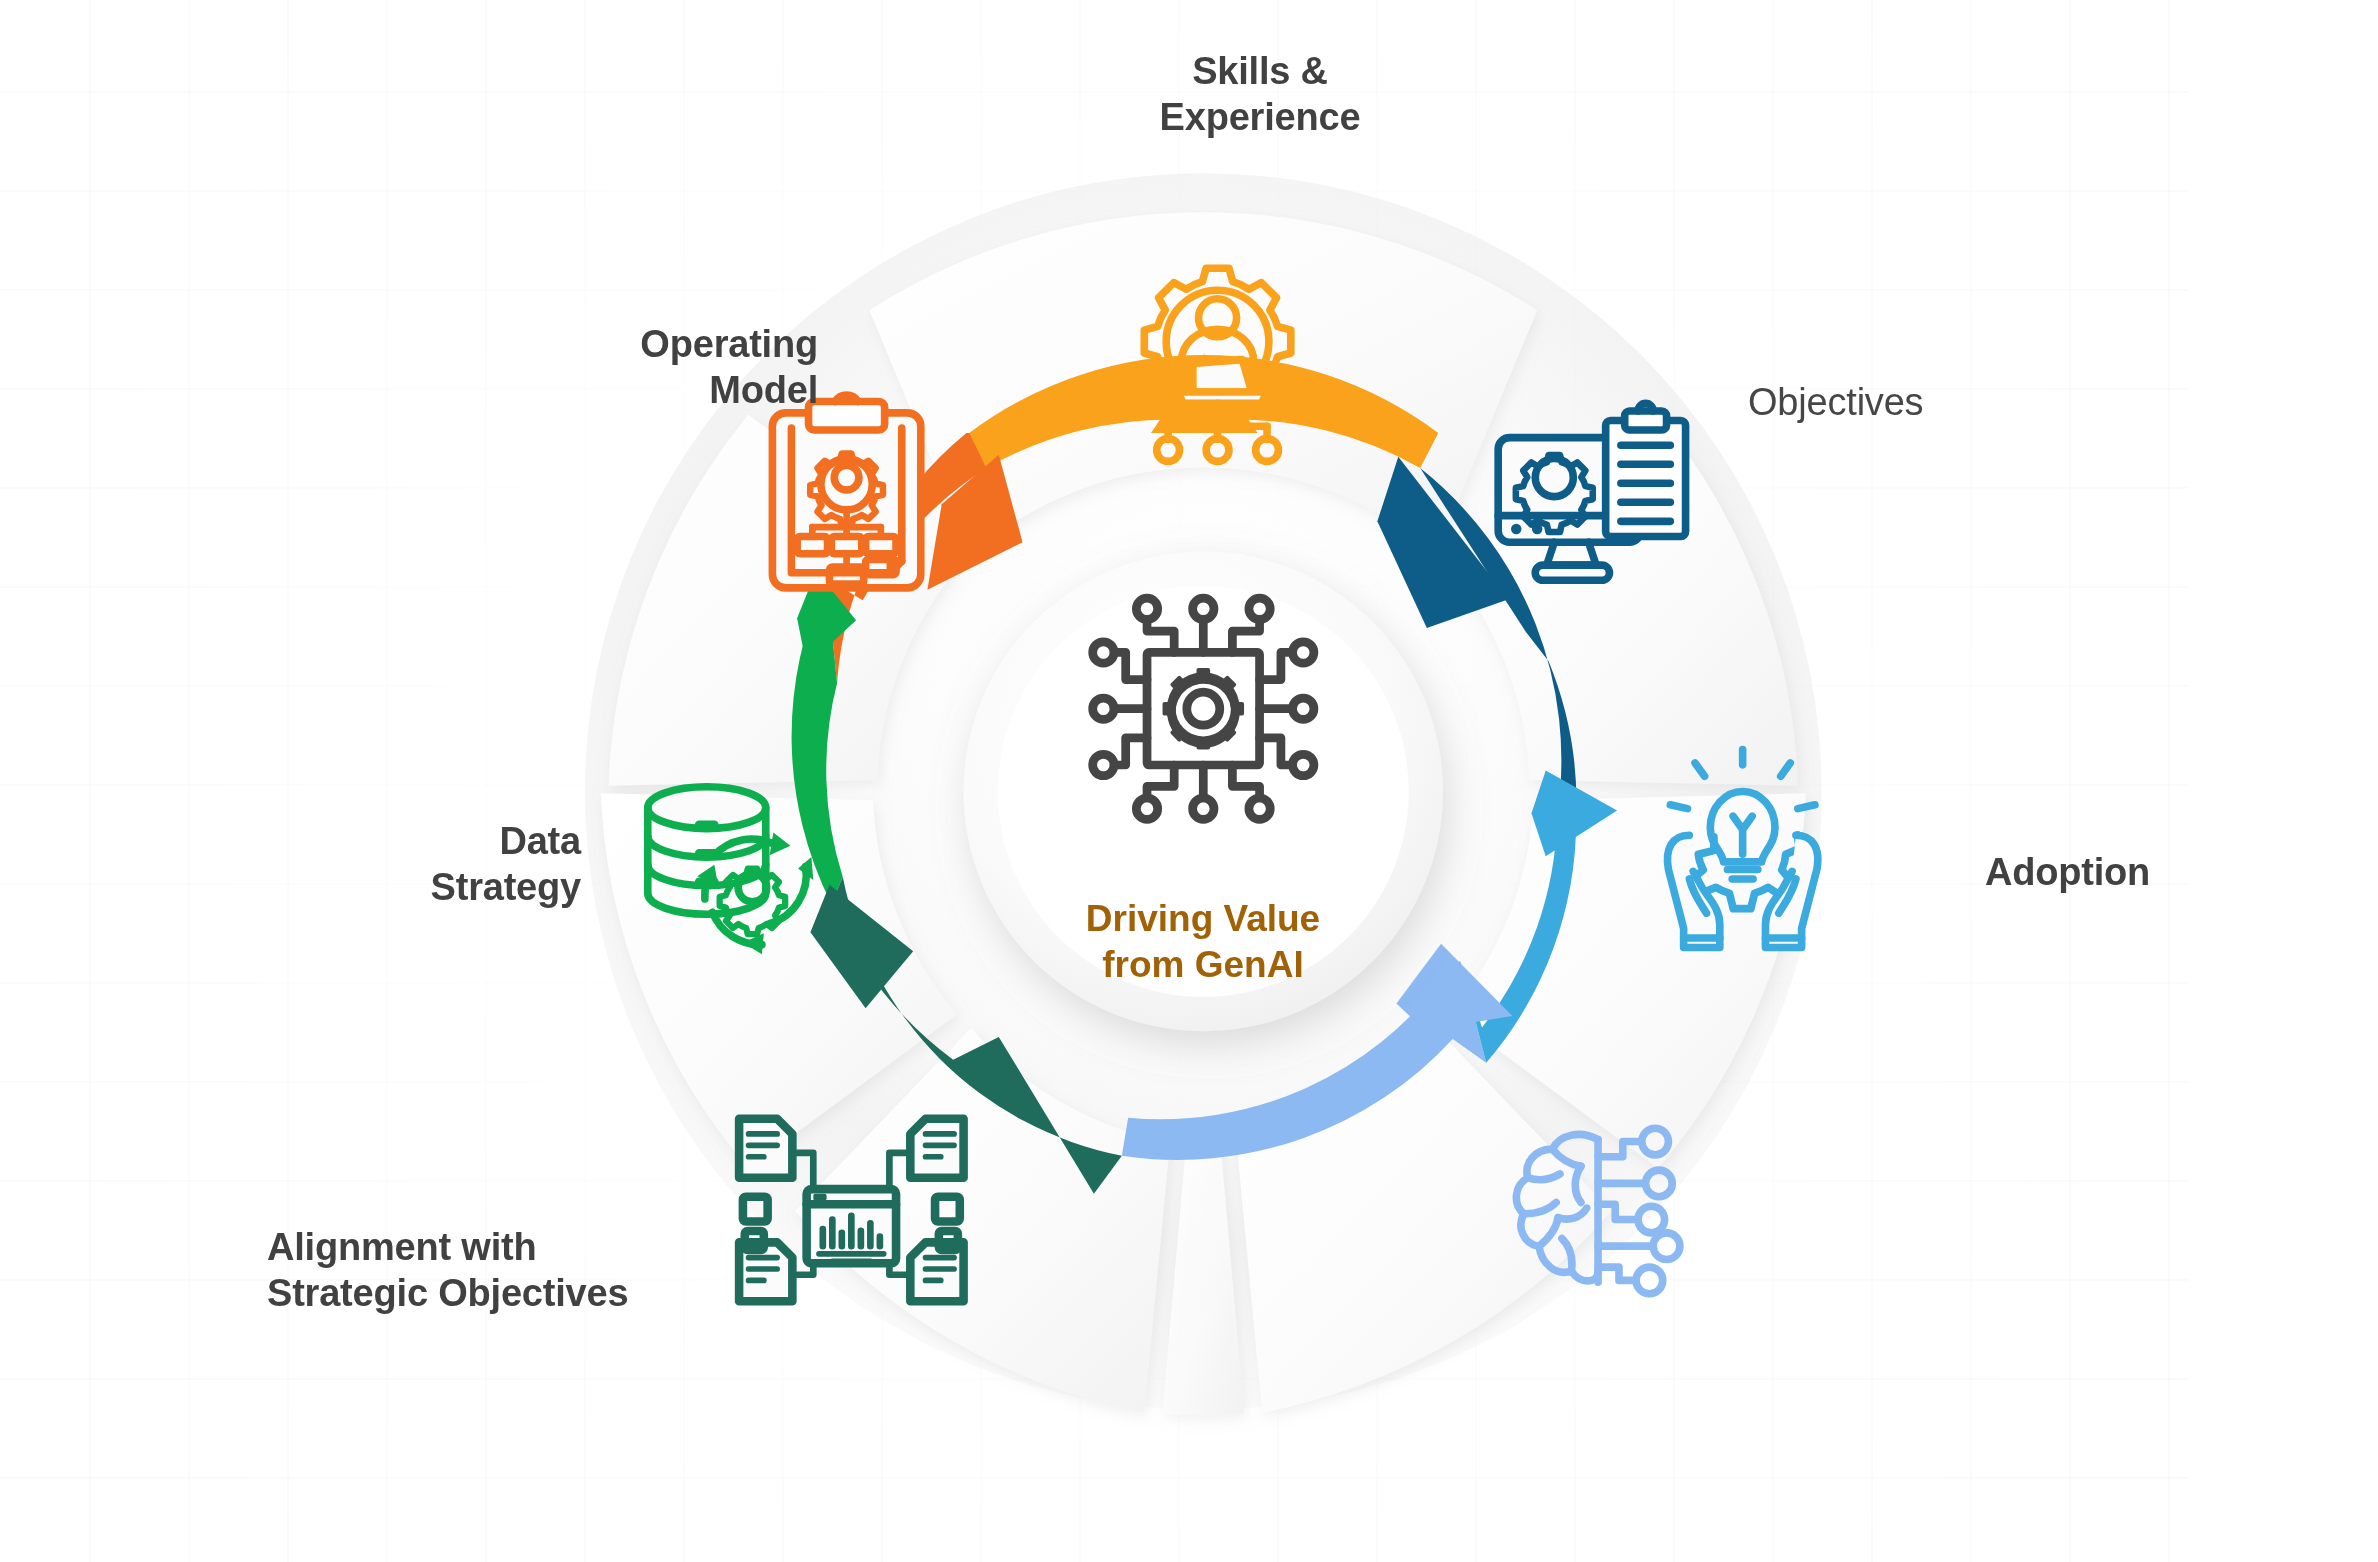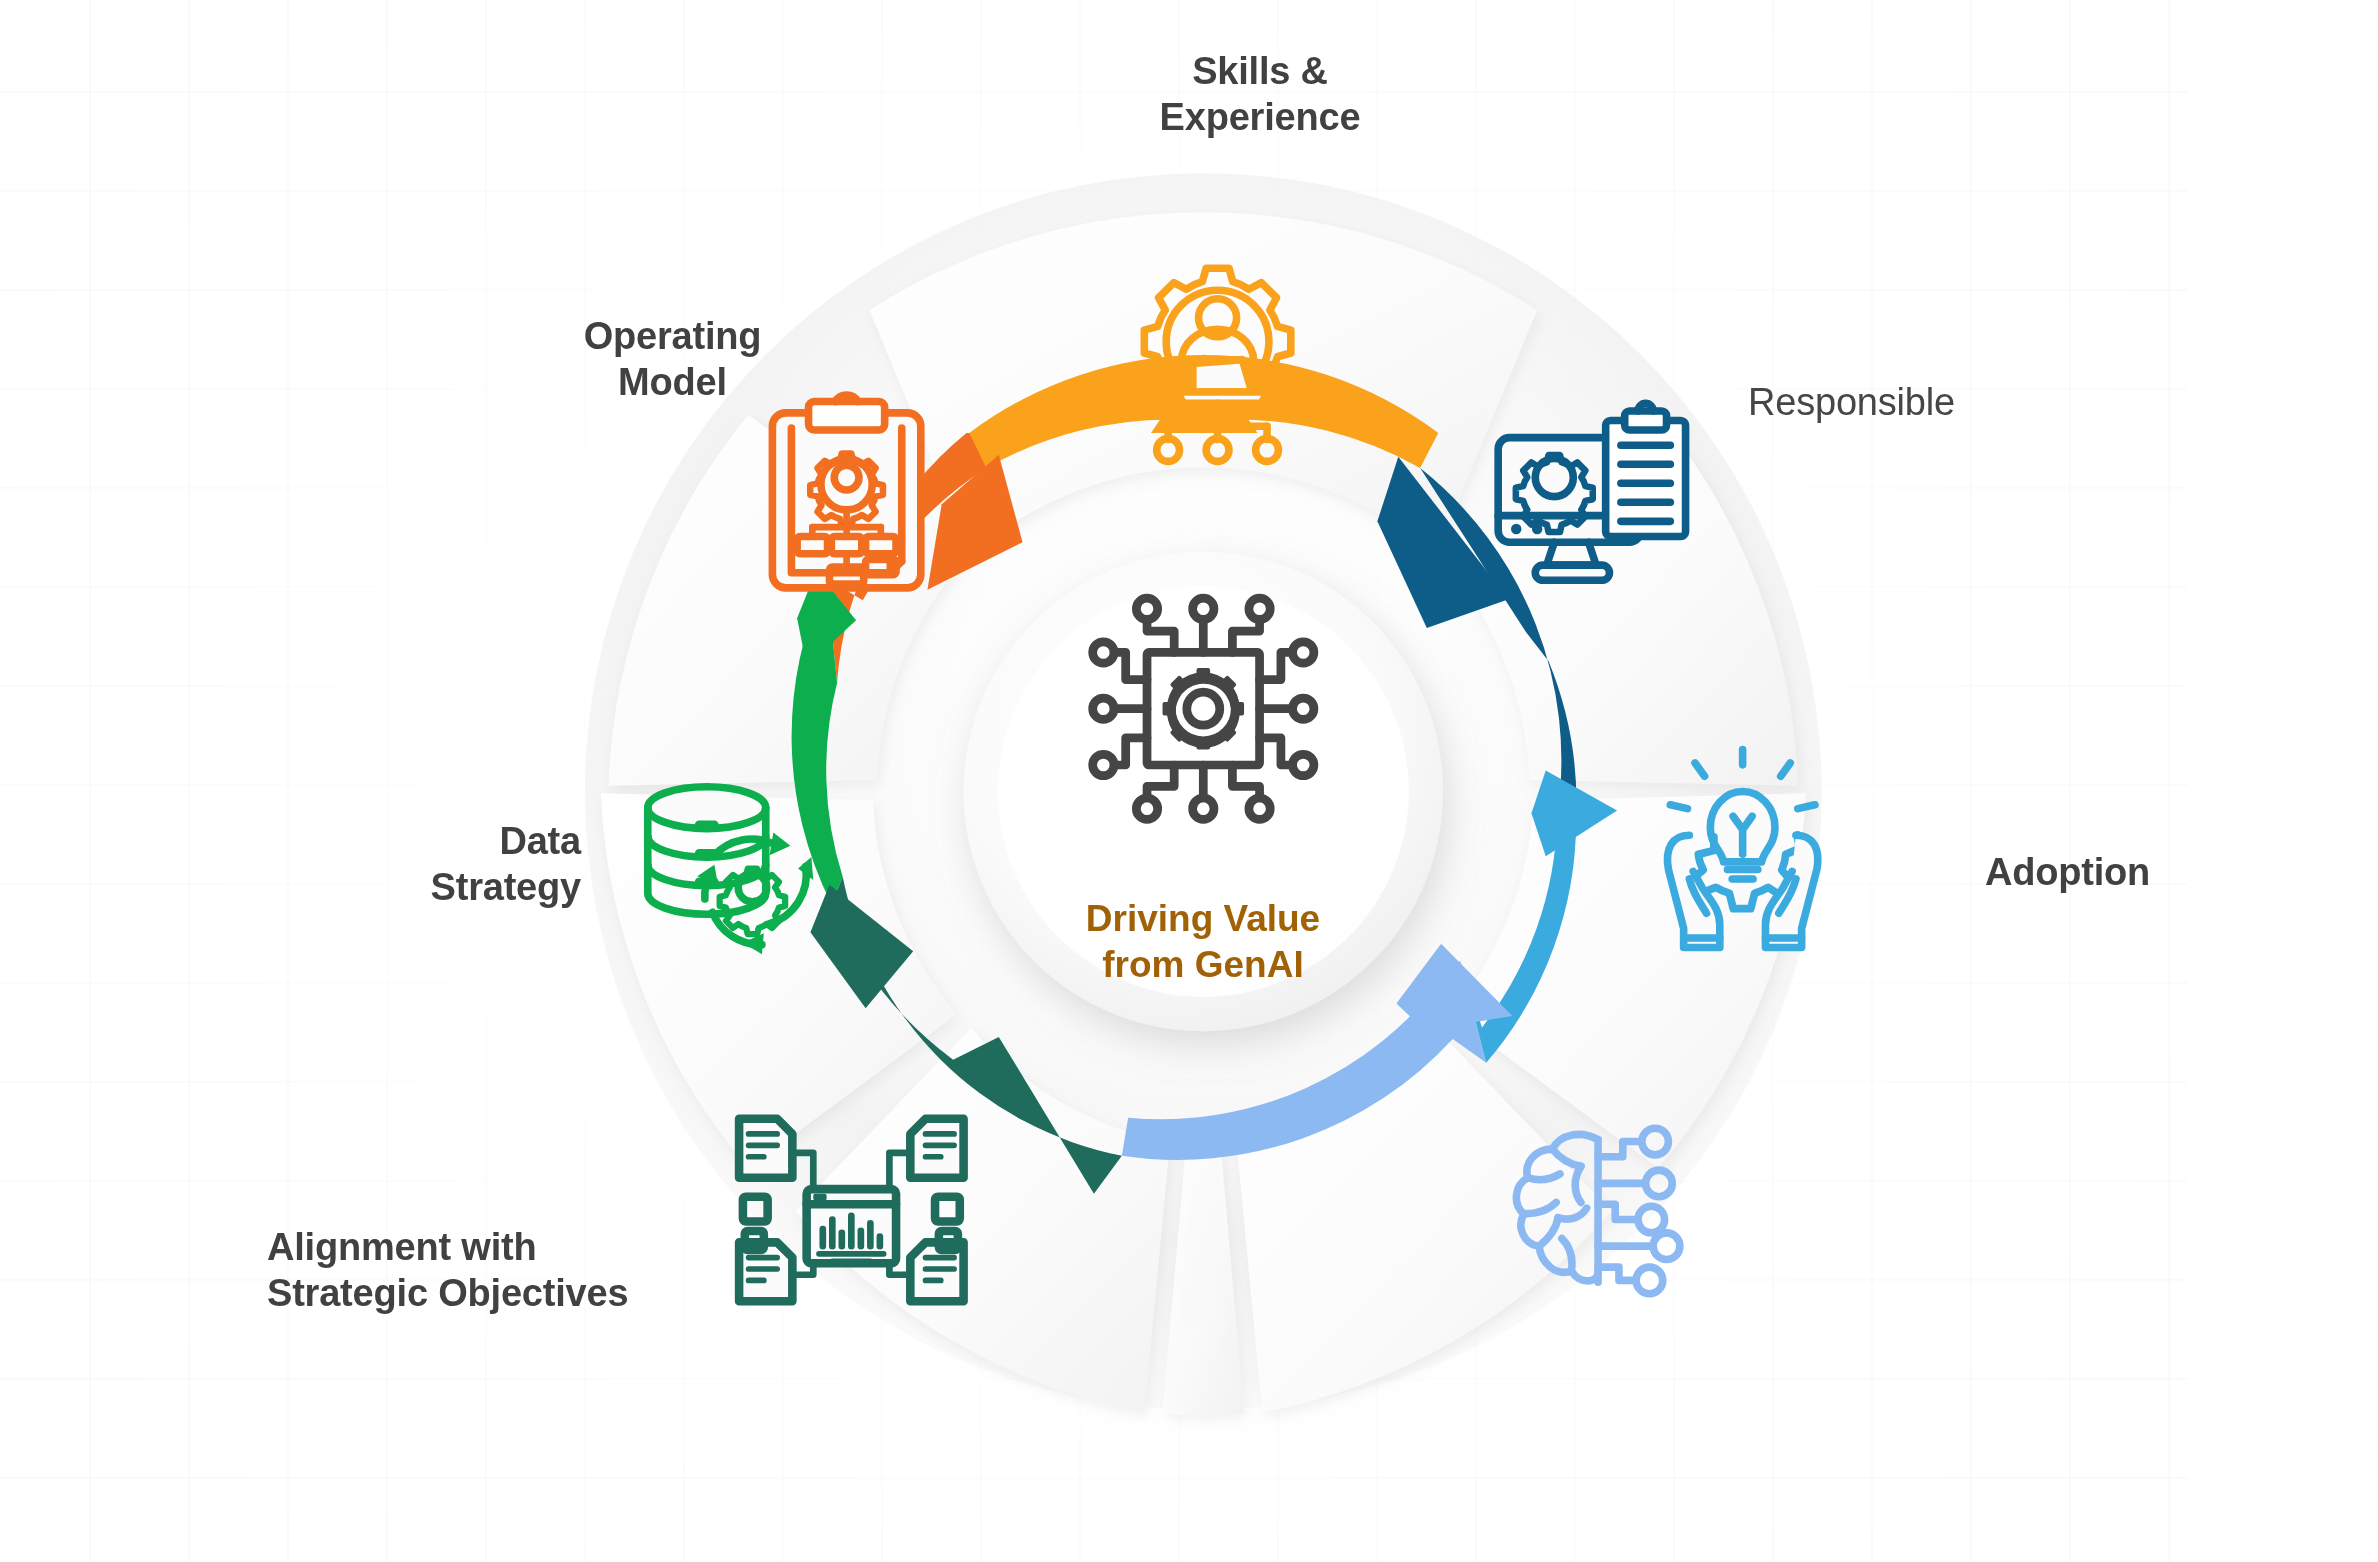--- a/index.html
+++ b/index.html
@@ -414,31 +414,31 @@
       <rect x="-18" y="76" width="36" height="18" rx="3"></rect>
       <path d="M 36 62 L 36 68" stroke-width="7"></path>
       <rect x="20" y="68" width="32" height="16" rx="3"></rect>
     </g>
 
   </svg>
 
   <div class="lbl" style="left: 1103px; top: 48px; width: 314px; text-align: center; font-weight: bold;">Skills &amp;
 Experience</div>
 
-  <div class="lbl light" style="left: 1748px; top: 379px; width: 361px; text-align: left; font-weight: normal;">Responsible</div>
+  <div class="lbl light" style="left: 1748px; top: 379px; width: 361px; text-align: left; font-weight: normal;">Objectives</div>
 
   <div class="lbl" style="left: 1942px; top: 849px; width: 323px; text-align: left; font-weight: bold; margin-left: 43px;">Adoption</div>
 
 
   <div class="lbl" style="left: 267px; top: 1224px; width: 495px; text-align: left; font-weight: bold;">Alignment with
 Strategic Objectives</div>
 
   <div class="lbl" style="left: 267px; top: 818px; width: 314px; text-align: right; font-weight: bold;">Data
 Strategy</div>
 
-  <div class="lbl" style="left: 495px; top: 313px; width: 323px; text-align: center; font-weight: bold; margin-left: 16px;">Operating
+  <div class="lbl" style="left: 495px; top: 321px; width: 323px; text-align: right; font-weight: bold;">Operating
 Model</div>
 
   <div class="center-title" style="left:984px;top:880px;">Driving Value
 from GenAI</div>
 
 </div>
 
 
 </body></html>

